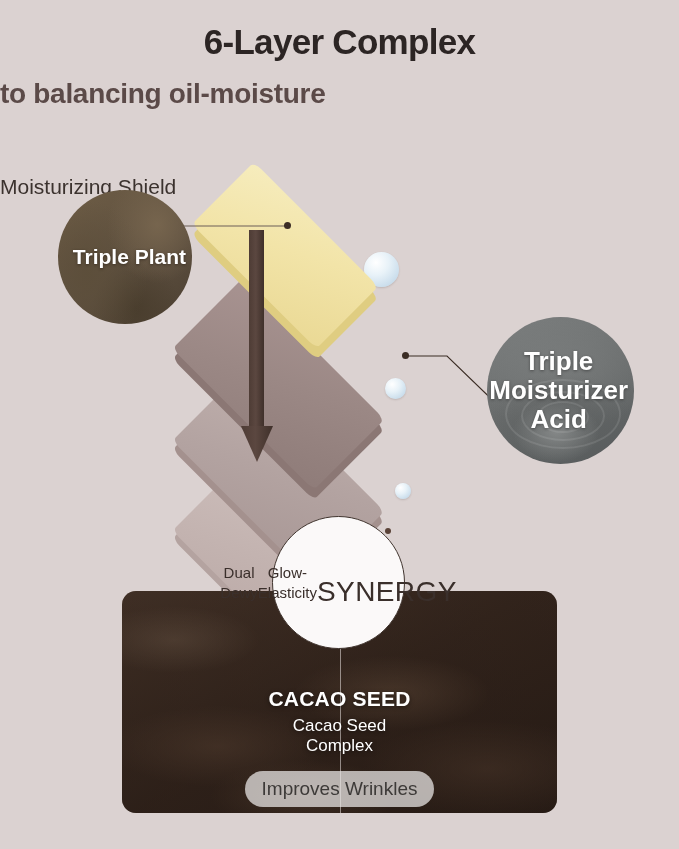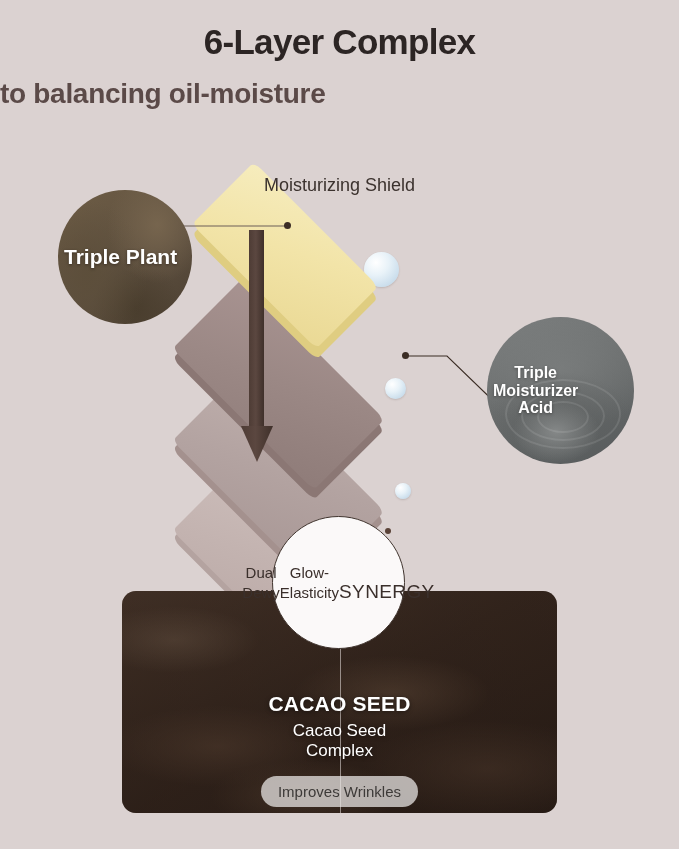--- a/index.html
+++ b/index.html
@@ -92,42 +92,42 @@
     border-radius: 50%;
     background: #3b2d25;
   }
 
   
   .badge {
     position: absolute;
     border-radius: 50%;
     display: flex;
     align-items: center;
-    justify-content: flex-start;
+    justify-content: flex-end;
     text-align: center;
     color: #ffffff;
     font-weight: bold;
     line-height: 1.12;
     overflow: hidden;
   }
   #badge-plant {
     left: 58px; top: 190px;
     width: 134px; height: 134px;
     font-size: 21px;
     background:
       radial-gradient(ellipse 60% 70% at 74% 26%, rgba(122,104,80,0.85) 0%, rgba(108,92,70,0) 62%),
       radial-gradient(ellipse 75% 90% at 22% 62%, rgba(92,78,58,0.9) 0%, rgba(92,78,58,0) 60%),
       radial-gradient(ellipse 50% 60% at 58% 88%, rgba(72,60,44,0.9) 0%, rgba(72,60,44,0) 65%),
       linear-gradient(145deg, #6e5d45 0%, #5e5040 55%, #4b3f31 100%);
     text-shadow: 0 1px 3px rgba(30,22,16,0.55);
   }
   #badge-ha {
     left: 487px; top: 317px;
     width: 147px; height: 147px;
-    font-size: 16px;
+    font-size: 26px;
     background:
       radial-gradient(ellipse 42% 30% at 47% 78%, rgba(135,138,138,0.95) 0%, rgba(118,121,121,0) 70%),
       radial-gradient(ellipse 70% 48% at 50% 72%, rgba(92,95,95,0.75) 0%, rgba(92,95,95,0) 72%),
       radial-gradient(ellipse 90% 55% at 50% 35%, rgba(128,131,131,0.6) 0%, rgba(110,113,113,0) 75%),
       linear-gradient(160deg, #7b7e7e 0%, #6a6d6d 48%, #55595a 100%);
     text-shadow: 0 1px 3px rgba(30,30,30,0.5);
   }
   .ripple {
     position: absolute;
     border: 2px solid rgba(255,255,255,0.10);
@@ -149,21 +149,21 @@
     justify-content: center;
     text-align: center;
     z-index: 40;
   }
   #synergy-l1, #synergy-l2 {
     font-size: 15px;
     color: #3a2f2b;
     line-height: 1.28;
   }
   #synergy-l3 {
-    font-size: 19px;
+    font-size: 28px;
     color: #3a2f2b;
     letter-spacing: 0.4px;
     margin-top: 19px;
   }
 
   
   #cards {
     position: absolute;
     left: 122px; top: 591px;
     width: 435px; height: 222px;
@@ -233,21 +233,21 @@
     font-size: 17px;
     line-height: 1.22;
     text-align: center;
     text-shadow: 0 1px 4px rgba(0,0,0,0.5);
     padding: 0 10px;
     margin-bottom: 14px;
   }
   .card-pill {
     background: rgba(232,230,228,0.74);
     color: #3d3a38;
-    font-size: 15px;
+    font-size: 19px;
     border-radius: 999px;
     padding: 7px 17px;
     white-space: nowrap;
   }
 </style>
 </head>
 <body>
 
 <div id="page">
 
@@ -277,21 +277,21 @@
       <div class="slab-edge" style="margin-left:-96px; margin-top:10px; background:#8b7774;"></div>
       <div class="slab" style="margin-left:-96px; background:linear-gradient(135deg,#a89391 0%,#9b8885 48%,#8f7c79 100%);"></div>
     </div>
     <div class="drop" style="left:288px;top:152px;width:33px;height:33px;"></div>
     <div class="drop" style="left:364px;top:122px;width:35px;height:35px;"></div>
 
     <div class="layer" style="left:339px; top:32px; width:0; height:0;">
       <div class="slab-edge" style="margin-left:-85px; width:176px; height:176px; margin-top:11px; background:#dfcd81;"></div>
       <div class="slab" style="margin-left:-85px; width:176px; height:176px; background:linear-gradient(135deg,#f6ecbd 0%,#f2e4a8 46%,#ead995 100%);"></div>
     </div>
-    <div style="position:absolute; left:0; top:45px; width:679px; text-align:center; font-size:18px; color:#3b322e;">Moisturizing Shield</div>
+    <div style="position:absolute; left:0; top:45px; width:679px; font-size:21px; color:#3b322e;">Moisturizing Shield</div>
 
     <svg id="arrow" viewBox="0 0 34 235" xmlns="http://www.w3.org/2000/svg">
       <defs>
         <linearGradient id="ag" x1="0" y1="0" x2="1" y2="0">
           <stop offset="0%" stop-color="#4e3c35"></stop>
           <stop offset="45%" stop-color="#5b4740"></stop>
           <stop offset="100%" stop-color="#3f302a"></stop>
         </linearGradient>
       </defs>
       <rect x="9" y="0" width="15" height="200" fill="url(#ag)"></rect>

